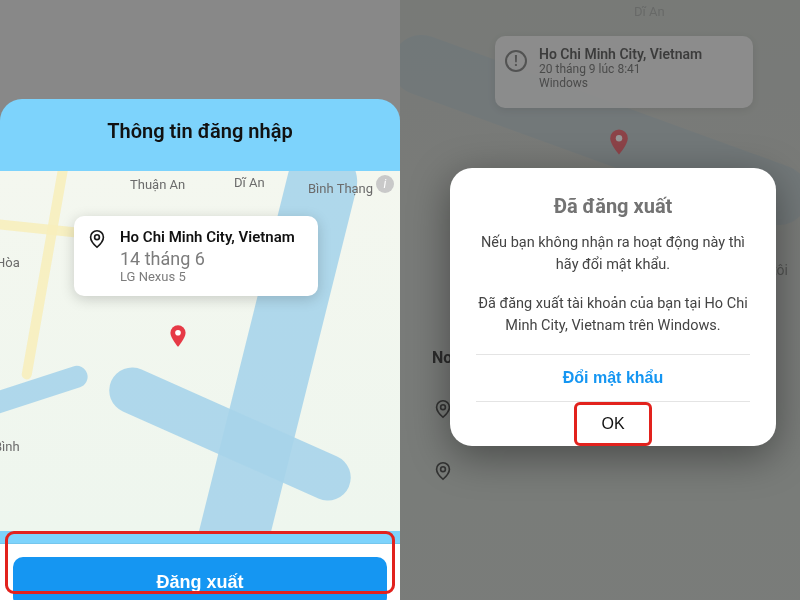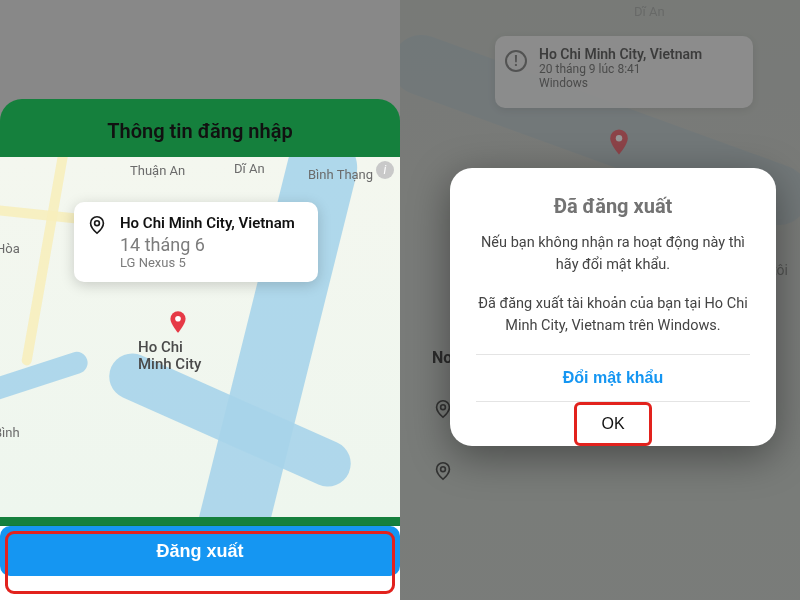--- a/index.html
+++ b/index.html
@@ -15,34 +15,34 @@
     width: 800px; height:600px;
     background:#888;
     display:flex;
   }
   .col { flex:1; position:relative; }
 
   
   .left .graybar-top { position:absolute; left:0; right:0; top:0; height:99px; background:#888; }
   .left .panel {
     position:absolute; left:0; right:0; top:99px; bottom:0;
-    background:#15803d;
+    background:#7dd3fc;
     border-top-left-radius:22px;
     border-top-right-radius:22px;
     overflow:hidden;
   }
   .left .panel-title {
     text-align:center;
     font-size:20px;
     font-weight:600;
     padding:20px 0 14px;
     color:#111;
   }
   .left .map {
-    position:absolute; left:0; right:0; top:58px; height:360px;
+    position:absolute; left:0; right:0; top:72px; height:360px;
     background: linear-gradient(180deg,#f4f7ef 0%, #eef6ee 100%);
     overflow:hidden;
   }
   
   .river {
     position:absolute; background:#a7d4ea; opacity:.9; border-radius:40px;
   }
   .road {
     position:absolute; background:#f7eebc; opacity:.9;
   }
@@ -70,23 +70,23 @@
   }
   .infocard .t1 { font-size:15px; font-weight:600; color:#111; }
   .infocard .t2 { font-size:18px; color:#7c7c7c; margin-top:2px;}
   .infocard .t3 { font-size:13px; color:#7c7c7c;}
   .info-i {
     position:absolute; right:6px; top:4px; width:18px; height:18px;
     border-radius:50%; background:#c9c9c9; color:#fff;
     font-size:12px; line-height:18px; text-align:center; font-style:italic;
   }
   .left .footer {
-    position:absolute; left:0; right:0; bottom:0; background:#fff; padding:0;
+    position:absolute; left:0; right:0; bottom:0; background:#fff; padding:13px;
     box-shadow:0 -1px 0 rgba(0,0,0,.06);
-    height:74px;
+    height:56px;
   }
   .logout-btn {
     width:100%; height:50px; border:none; border-radius:10px;
     background:#1596f2; color:#fff; font-size:18px; font-weight:600;
     cursor:pointer;
   }
   .redframe {
     position:absolute; border:3px solid #e2221d; border-radius:9px; pointer-events:none;
   }
   .redframe.left-rf { left:5px; right:5px; bottom:6px; height:63px; }
@@ -183,22 +183,20 @@
           <div class="t2">14 tháng 6</div>
           <div class="t3">LG Nexus 5</div>
         </div>
 
         <div class="pin">
           <svg viewBox="0 0 24 24">
               <path fill="#e63946" d="M12 2a7 7 0 0 0-7 7c0 5 7 13 7 13s7-8 7-13a7 7 0 0 0-7-7z"></path>
               <circle cx="12" cy="9" r="2.6" fill="#fff"></circle>
             </svg>
         </div>
-        <div class="bigcity" style="white-space:pre-line;">Ho Chi
-Minh City</div>
       </div>
 
       <div class="footer">
         <button class="logout-btn">Đăng xuất</button>
       </div>
       <div class="redframe left-rf"></div>
     </div>
   </div>
 
   <div class="col right">

